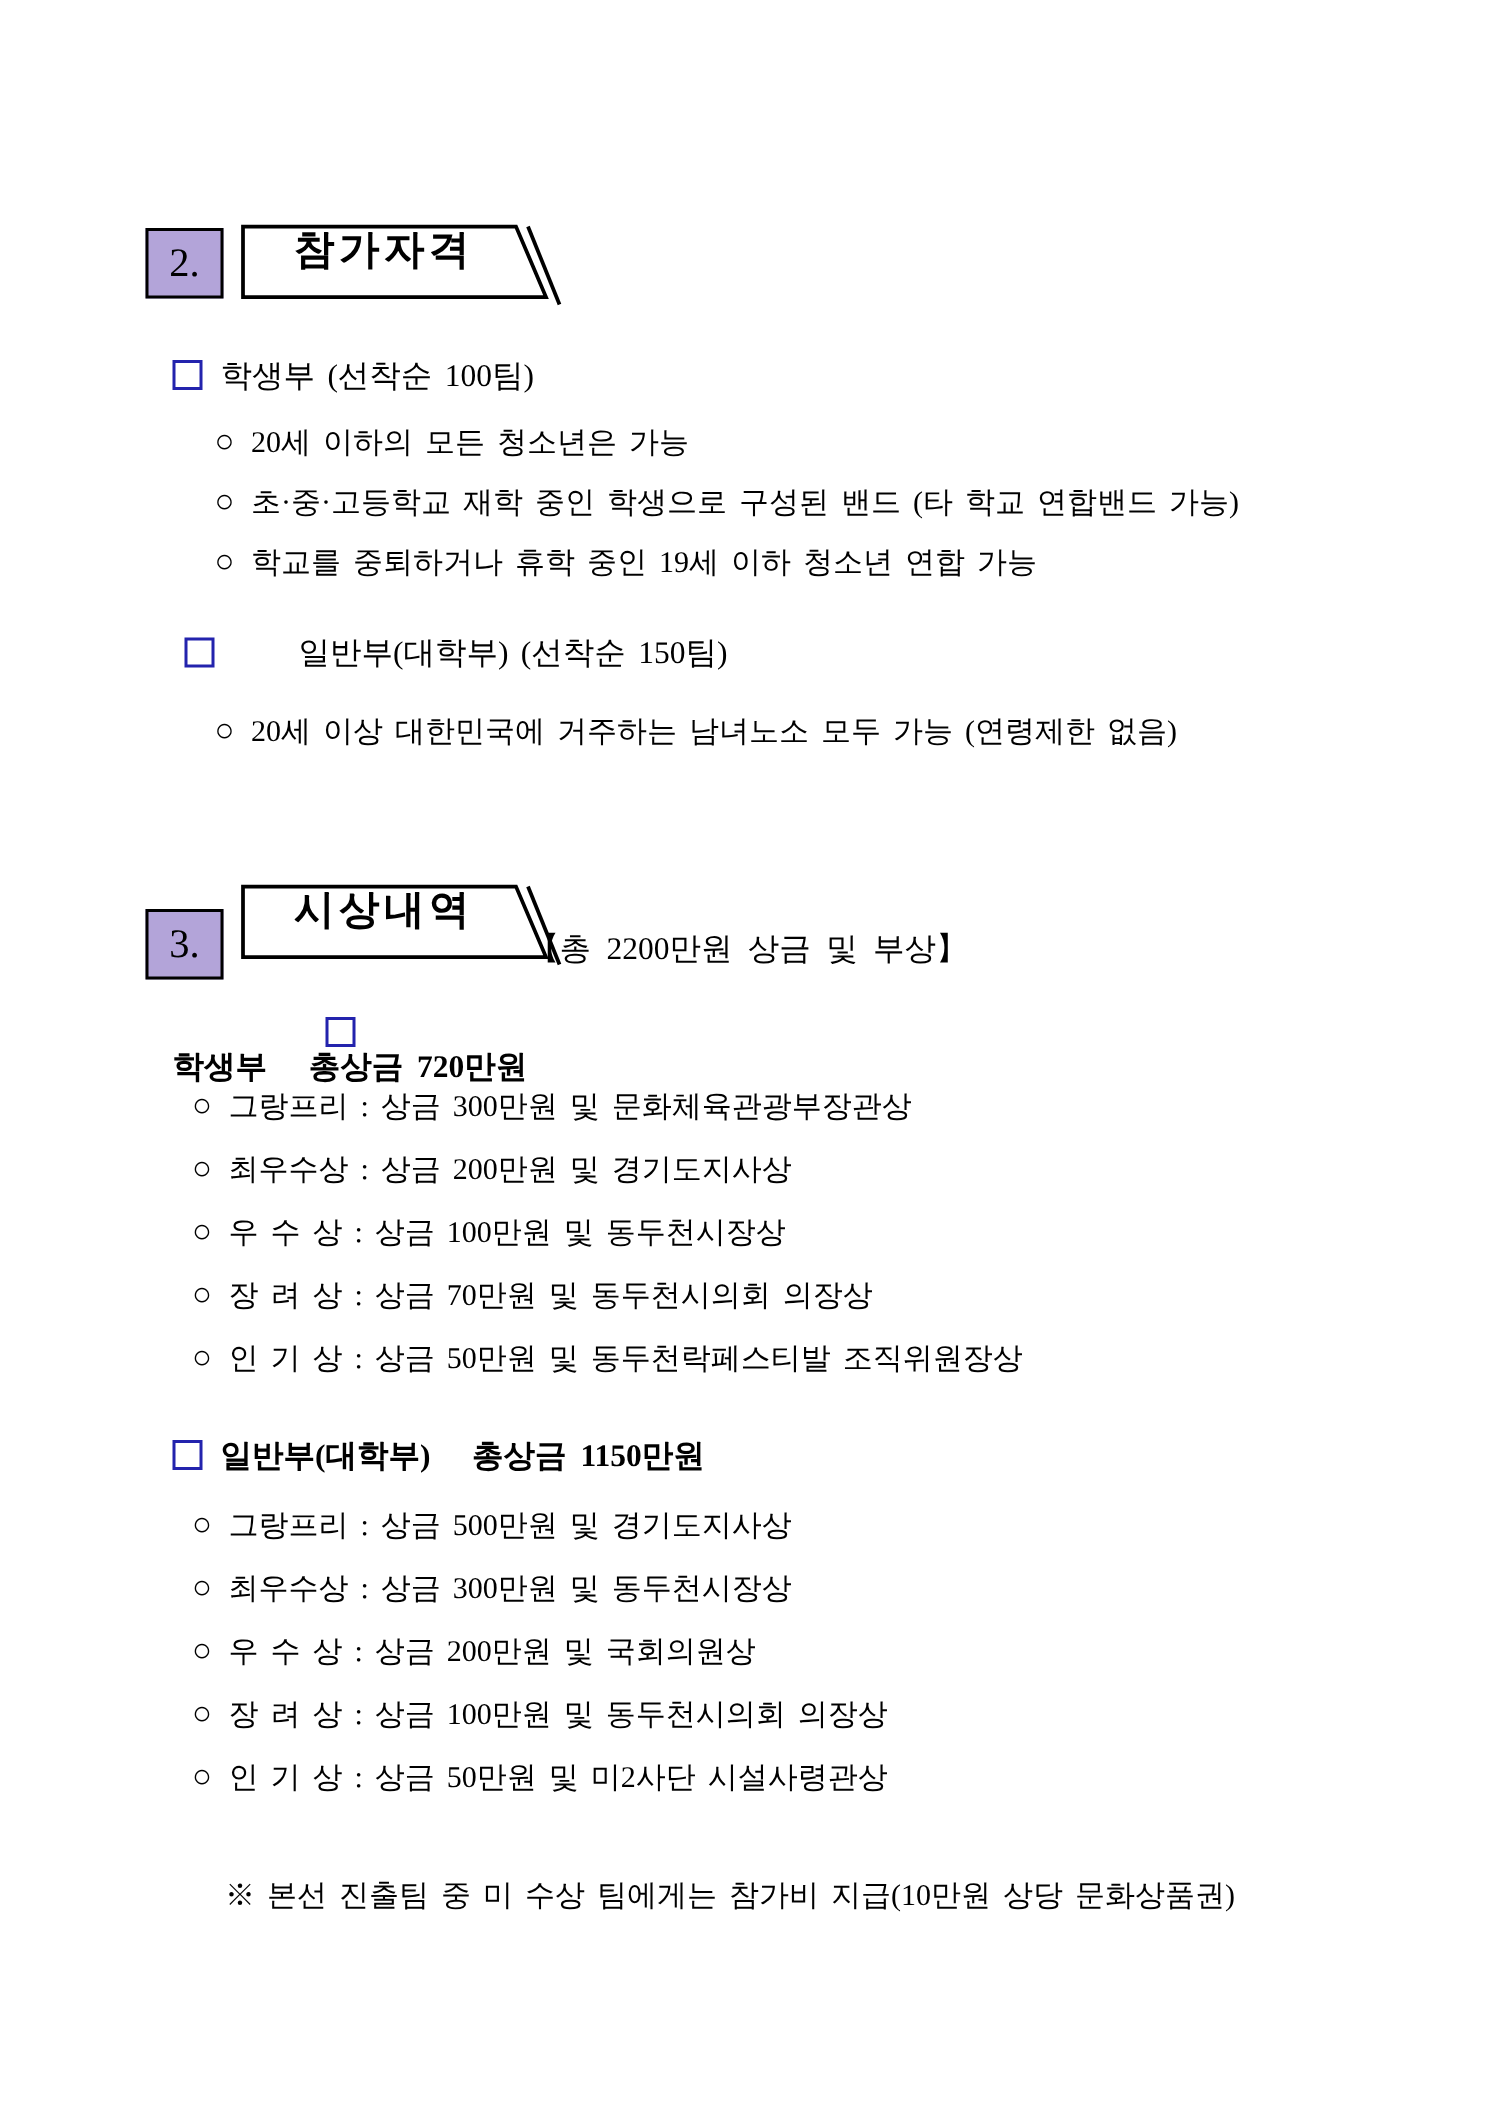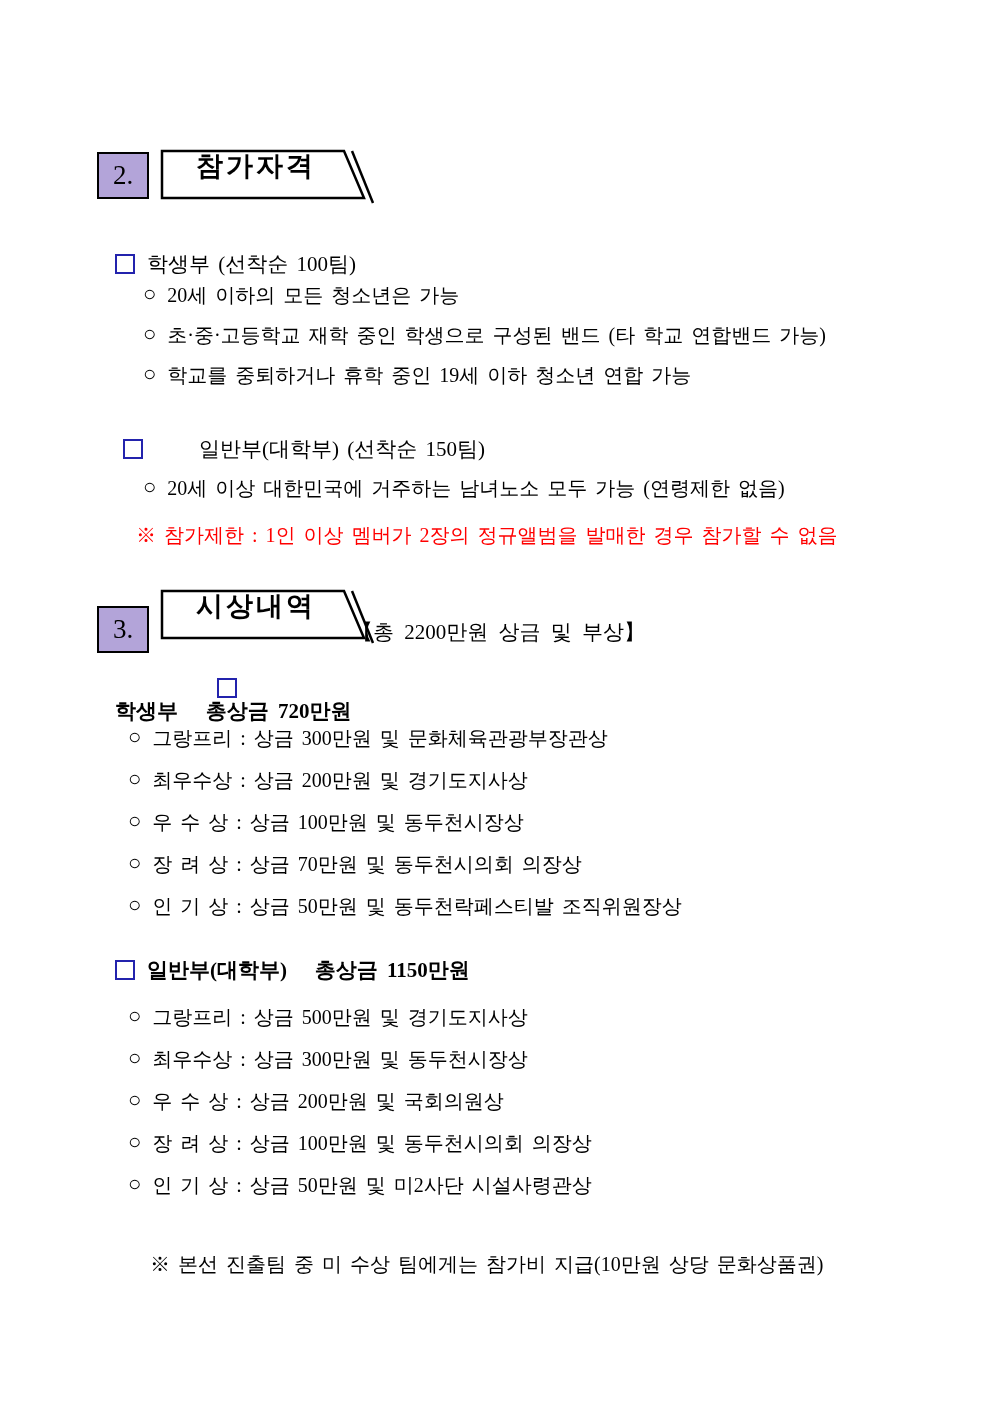--- a/index.html
+++ b/index.html
@@ -17,21 +17,21 @@
   .row {
     position: absolute;
     white-space: pre;
     font-size: 20px;
     line-height: 26px;
     word-spacing: 3px;
     display: flex;
     align-items: center;
   }
   .txt { white-space: pre; }
-  .heading2 { font-size: 21px; margin-top: 14px; }
+  .heading2 { font-size: 21px; }
   .heading3 { font-size: 21px; font-weight: bold; word-spacing: 4px; }
   .subtitle { font-size: 21px; word-spacing: 5px; }
   .note-red { color: #ff0000; font-size: 20px; }
   .note-black { color: #000000; font-size: 20px; }
   .circle-bullet {
     font-size: 22px;
     line-height: 22px;
     margin-right: 11px;
     color: #000;
     display: inline-block;
@@ -115,23 +115,20 @@
   <div class="row heading2" style="left:123px; top:422px;gap:44px;">
     <span class="checkbox"></span>
     <span class="txt">일반부(대학부) (선착순 150팀)</span>
   </div>
 
   <div class="row" style="left:143px; top:475px;">
     <span class="circle-bullet">○</span>
     <span class="txt">20세 이상 대한민국에 거주하는 남녀노소 모두 가능 (연령제한 없음)</span>
   </div>
 
-  <div class="row note-red" style="left:136px; top:522px;">
-    <span class="txt">※ 참가제한 : 1인 이상 멤버가 2장의 정규앨범을 발매한 경우 참가할 수 없음</span>
-  </div>
 
   <div class="numbox" style="left:97px; top:606px;">3.</div>
 
   <div class="banner" style="left:160px; top:587px;">
     <svg width="218" height="58" viewBox="0 0 218 58">
       <polygon points="2,4 184,4 204,51 2,51" fill="#ffffff" stroke="#000000" stroke-width="2.5"></polygon>
       <line x1="192" y1="4" x2="213" y2="56" stroke="#000000" stroke-width="2.5"></line>
     </svg>
     <span class="banner-text">시상내역</span>
   </div>

